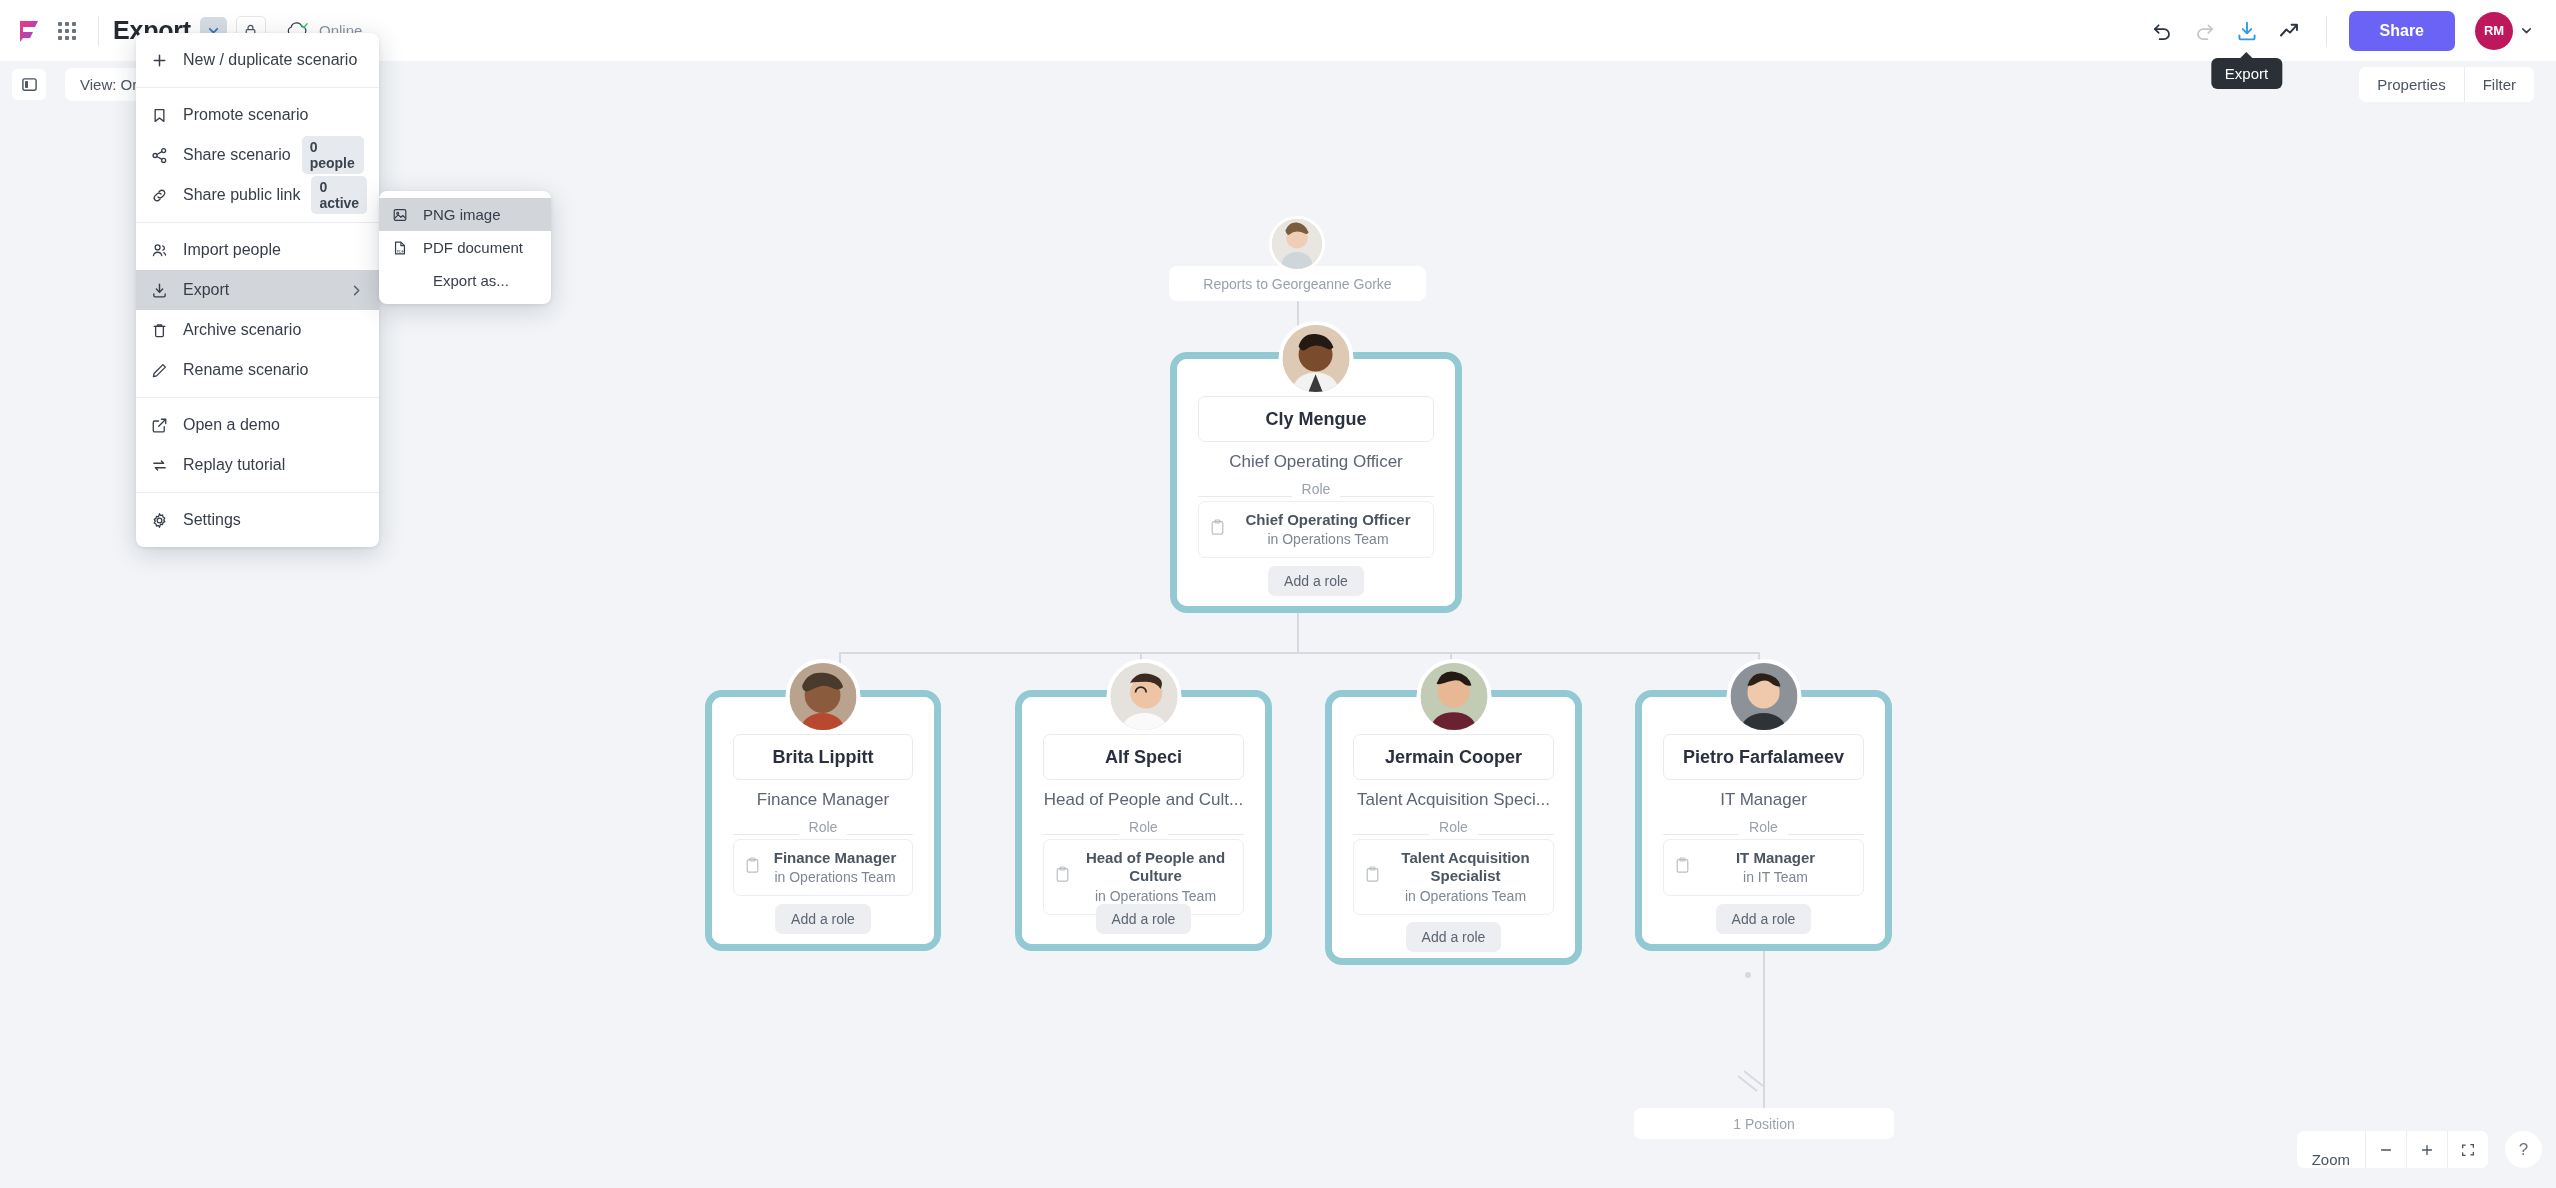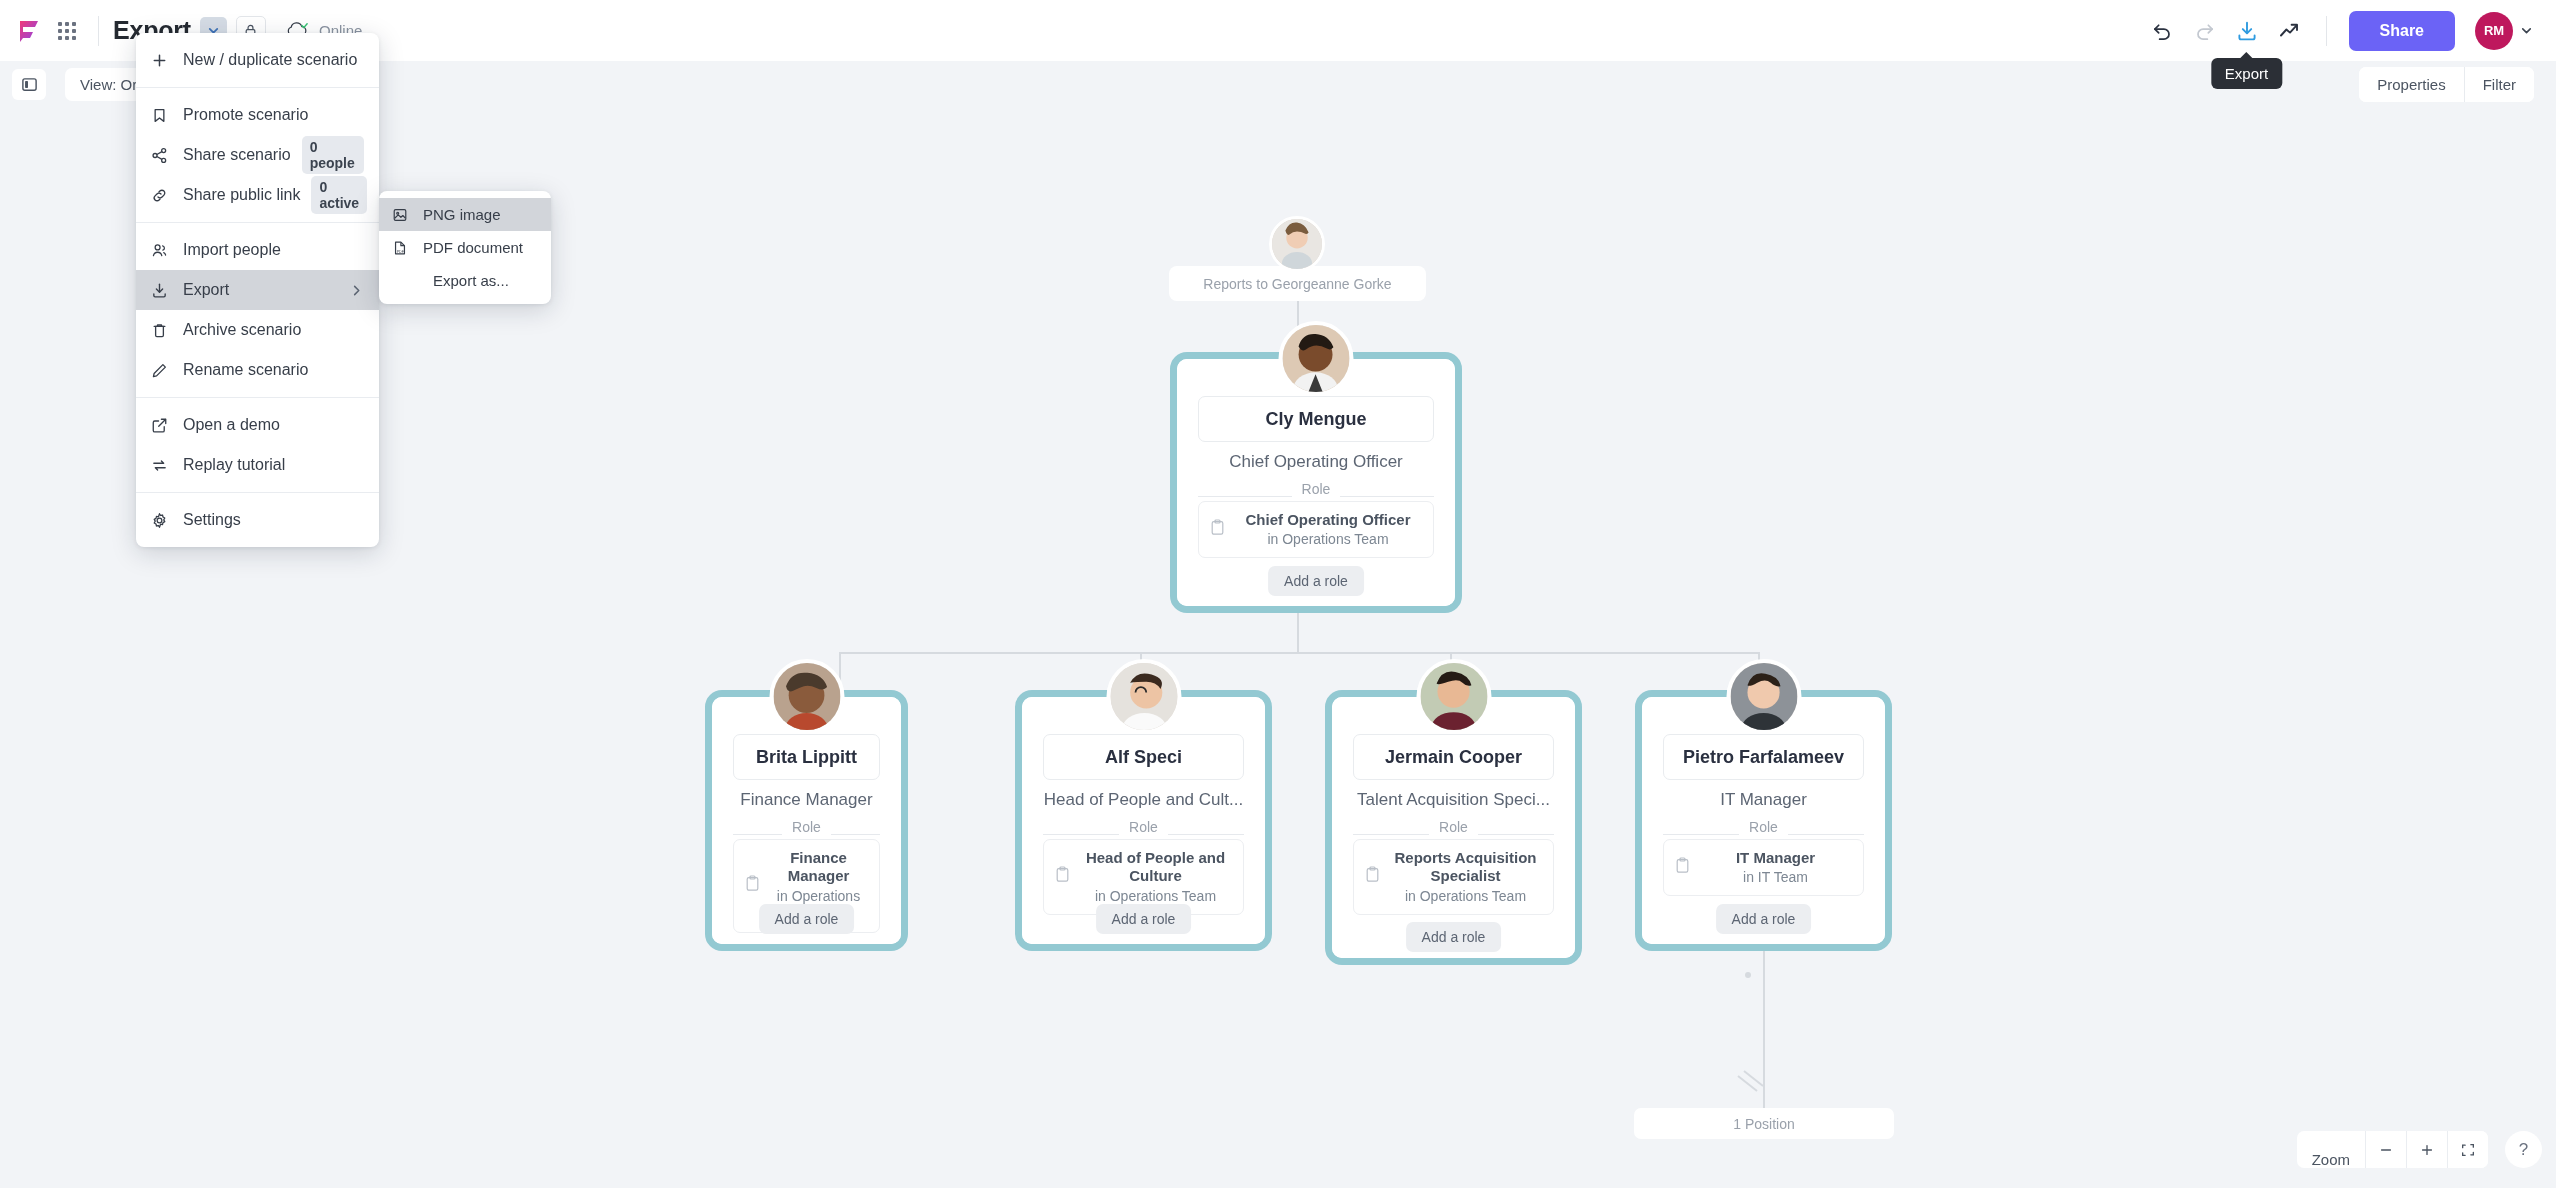--- a/index.html
+++ b/index.html
@@ -374,21 +374,21 @@
       </div>
     </div>
 
     <div class="ln" style="left:1297px; top:505px; width:2px; height:40px;"></div>
     <div class="ln" style="left:839px; top:544px; width:921px; height:2px;"></div>
     <div class="ln" style="left:839px; top:544px; width:2px; height:38px;"></div>
     <div class="ln" style="left:1140px; top:544px; width:2px; height:38px;"></div>
     <div class="ln" style="left:1450px; top:544px; width:2px; height:38px;"></div>
     <div class="ln" style="left:1758px; top:544px; width:2px; height:38px;"></div>
 
-    <div class="card" style="left:705px; top:582px; width:203px; height:261px;">
+    <div class="card" style="left:705px; top:582px; width:236px; height:261px;">
       <div class="card-inner">
         <div class="card-av">
           <svg width="100%" height="100%" viewBox="0 0 75 75">
             <rect width="75" height="75" fill="#b9a28e"></rect>
             <circle cx="37" cy="36" r="20" fill="#8a5b3c"></circle>
             <path d="M14 26q6-17 24-15t22 16q-4 5-12 1t-14-2-12 5-8-5z" fill="#4a3a2c"></path>
             <ellipse cx="37" cy="74" rx="24" ry="18" fill="#b8492e"></ellipse>
           </svg>
         </div>
         <div class="name-box">Brita Lippitt</div>
@@ -460,21 +460,21 @@
             <span>Role</span>
           </div>
         <div class="role-box">
           <span class="clip">
             <svg width="15" height="17" viewBox="0 0 15 17" fill="none" stroke="#b9bfc7" stroke-width="1.2">
                 <rect x="2.2" y="2.6" width="10.6" height="12.6" rx="1.6"></rect>
                 <rect x="5" y="1" width="5" height="3" rx="1"></rect>
               </svg>
           </span>
           <span class="rtxt">
-            <span class="rname" style="display:block">Reports Acquisition Specialist</span>
+            <span class="rname" style="display:block">Talent Acquisition Specialist</span>
             <span class="rteam" style="display:block">in Operations Team</span>
           </span>
         </div>
         <button class="add-role" style="top:225px">Add a role</button>
       </div>
     </div>
 
     <div class="card" style="left:1635px; top:582px; width:257px; height:261px;">
       <div class="card-inner">
         <div class="card-av">

